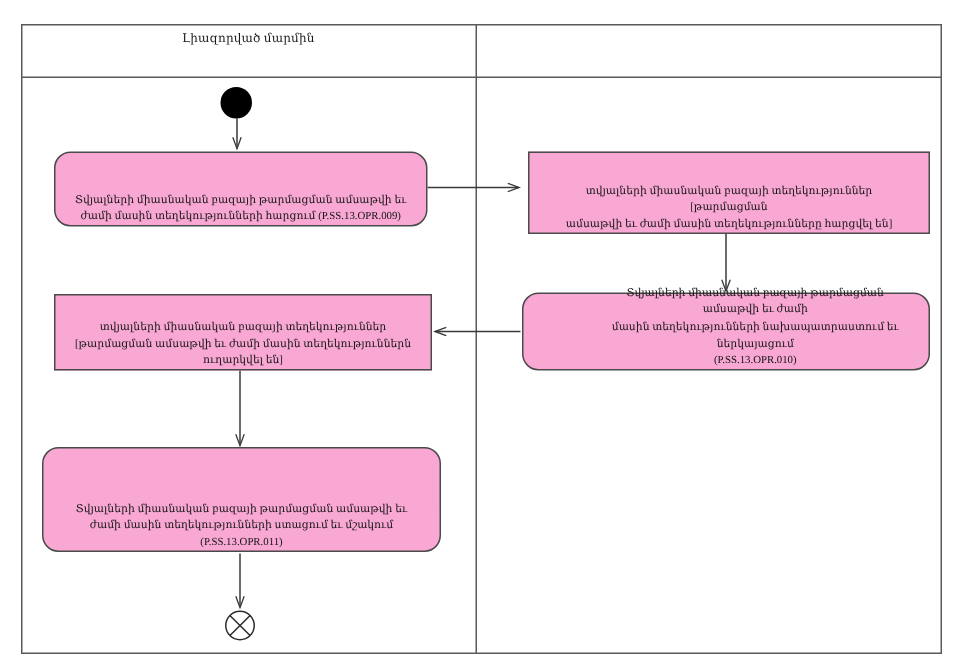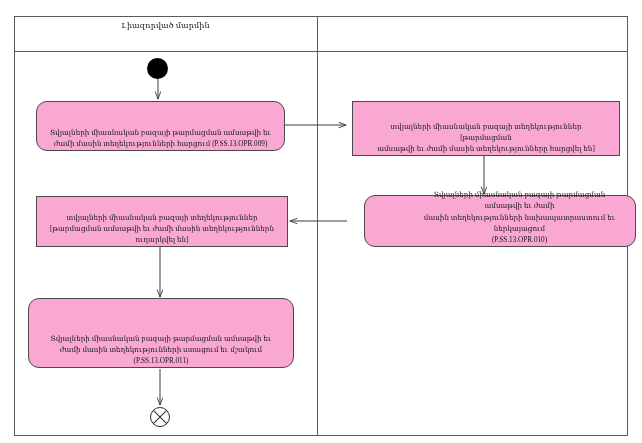--- a/index.html
+++ b/index.html
@@ -156,21 +156,21 @@
   <div class="node activity" style="left:36px; top:101px; width:249px; height:50px;">
     <span class="node-label">Տվյալների միասնական բազայի թարմացման ամսաթվի եւ
 ժամի մասին տեղեկությունների հարցում (P.SS.13.OPR.009)</span>
   </div>
 
   <div class="node object" style="left:352px; top:101px; width:268px; height:55px;">
     <span class="node-label">տվյալների միասնական բազայի տեղեկություններ [թարմացման
 ամսաթվի եւ ժամի մասին տեղեկությունները հարցվել են]</span>
   </div>
 
-  <div class="node activity" style="left:364px; top:195px; width:272px; height:52px;padding-left:39px;">
+  <div class="node activity" style="left:348px; top:195px; width:272px; height:52px;padding-left:39px;">
     <span class="node-label">Տվյալների միասնական բազայի թարմացման ամսաթվի եւ ժամի
 մասին տեղեկությունների նախապատրաստում եւ ներկայացում
 (P.SS.13.OPR.010)</span>
   </div>
 
   <div class="node object" style="left:36px; top:196px; width:252px; height:51px;">
     <span class="node-label">տվյալների միասնական բազայի տեղեկություններ
 [թարմացման ամսաթվի եւ ժամի մասին տեղեկություններն
 ուղարկվել են]</span>
   </div>

